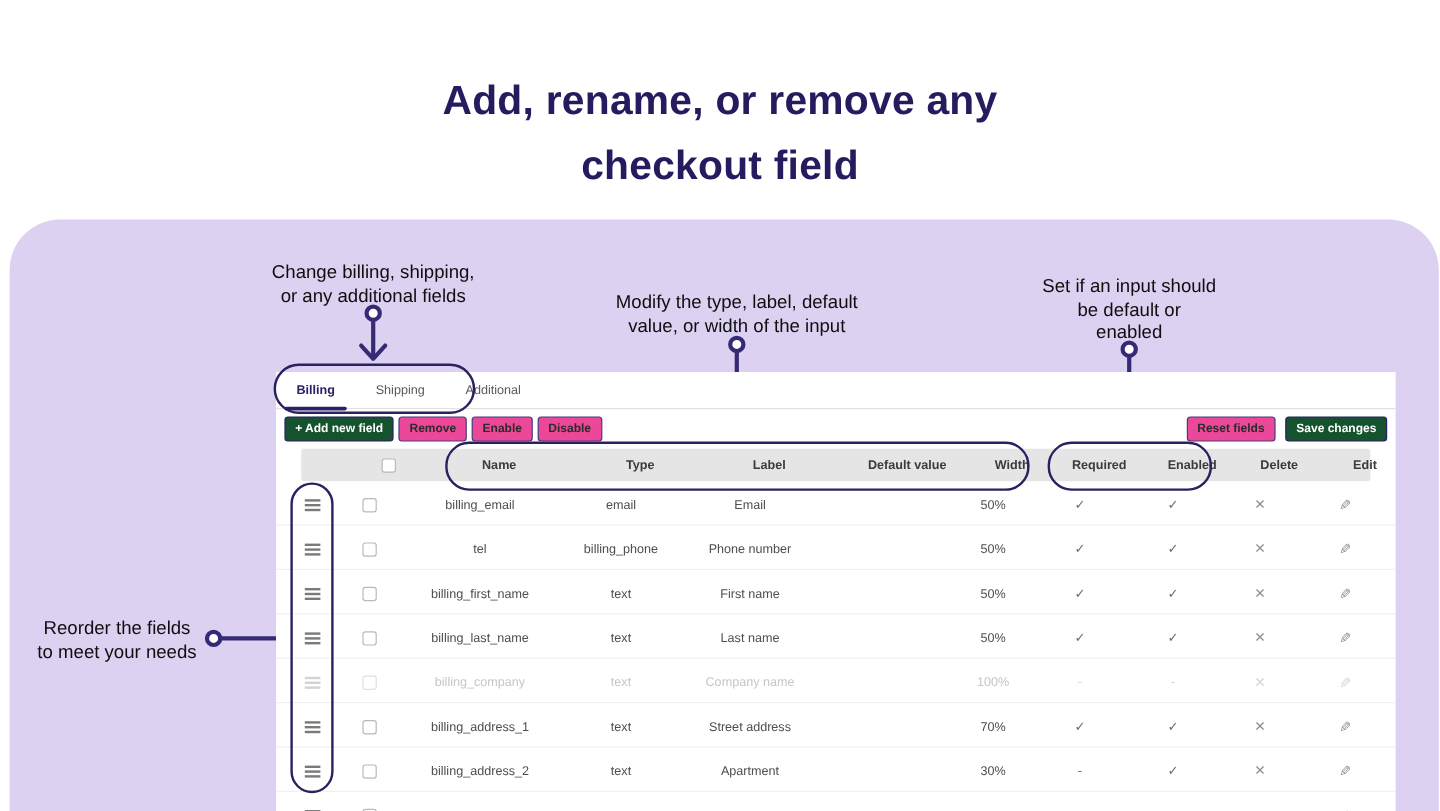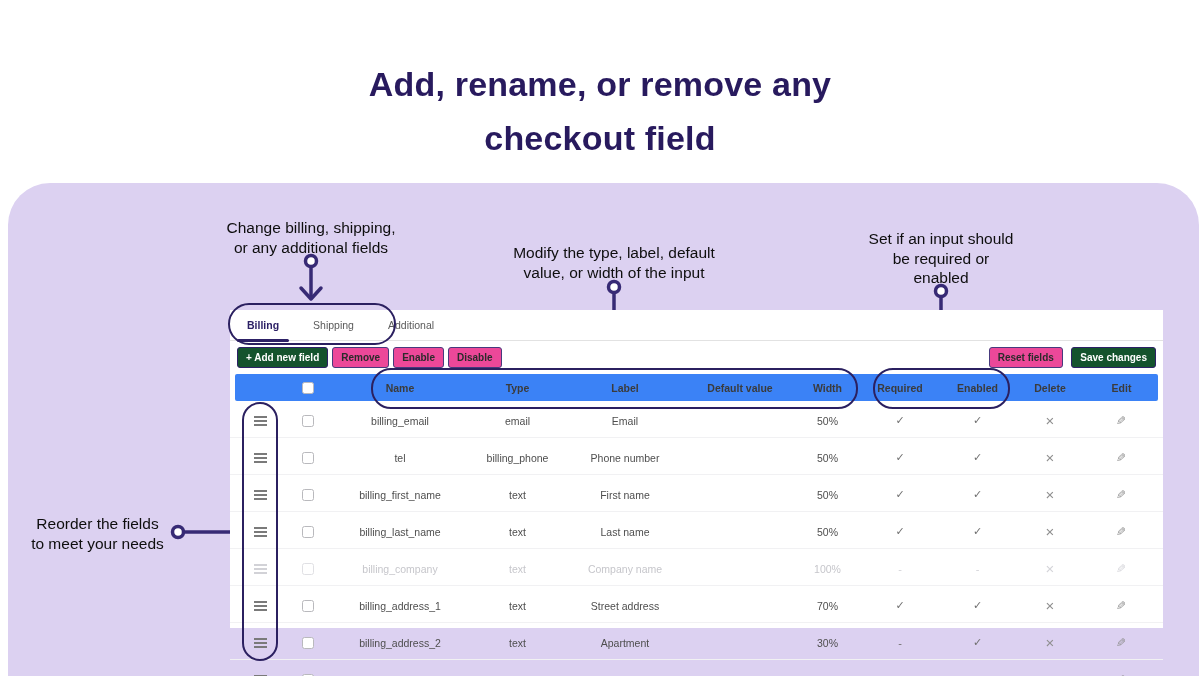--- a/index.html
+++ b/index.html
@@ -30,21 +30,21 @@
   svg.arrow circle { fill:#ffffff; }
 
   
   .pill { position:absolute; border:2.5px solid #2b2060; background:transparent; }
   .pill-tabs     { left:228px; top:303px; width:168px; height:42px; border-radius:21px; }
   .pill-columns  { left:371px; top:368px; width:487px; height:41px; border-radius:20px; }
   .pill-required { left:873px; top:368px; width:137px; height:41px; border-radius:20px; }
   .pill-drag     { left:242px; top:402px; width:36px;  height:259px; border-radius:18px; }
 
   
-  .card { position:absolute; left:230px; top:310px; width:933px; height:318px; background:#ffffff; }
+  .card { position:absolute; left:230px; top:310px; width:933px; height:366px; background:#ffffff; }
 
   
   .tabbar { position:absolute; left:0; top:0; width:933px; height:31px;
             border-bottom:1px solid #e2e2e2; display:flex; align-items:center; padding-left:7px; }
   .tab { position:relative; height:31px; display:flex; align-items:center;
          padding:0 10px; margin-right:14px; font-size:10.5px; color:#5a5a5a;
          font-weight:500; cursor:pointer; }
   .tab.active { color:#2d2166; font-weight:700; }
   .tab.active::after { content:""; position:absolute; left:0; right:0; bottom:-1px;
                        height:3px; background:#2d2166; border-radius:2px; }
@@ -54,21 +54,21 @@
              display:flex; align-items:center; padding:0 7px; }
   .btn { font-family:"Liberation Sans", sans-serif; font-size:10px; font-weight:600;
          border-radius:3px; padding:4px 8px; margin-right:4px; background:#ec4899;
          color:#2b2b2b; border:1px solid #473a7d; cursor:pointer; line-height:11px; }
   .btn.primary { background:#14532d; border-color:#2d2166; color:#ffffff; }
   .toolbar .spacer { flex:1; }
   .toolbar .right .btn:last-child { margin-right:0; }
 
   
   .table { position:absolute; left:0; top:64px; width:933px; }
-  .thead-wrap { margin:0 5px; background:#3b82f6; border-radius:2px; }
+  .thead-wrap { margin:0 21px; background:#e5e5e5; border-radius:2px; }
   .thead, .trow { display:grid;
     grid-template-columns:50px 45px 140px 95px 120px 110px 65px 80px 75px 70px 73px; }
   .thead { height:27px; }
   .trow  { height:37px; padding:12px 5px; border-bottom:1px solid #f1f1f3; }
   .cell { display:flex; align-items:center; justify-content:center;
           font-size:10.5px; color:#4e4e4e; text-align:center; }
   .thead .cell { font-weight:700; color:#3b3b3b; font-size:10.5px; }
 
   .checkbox { width:12px; height:12px; border:1px solid #b9b9bd; border-radius:2.5px;
               background:#fff; display:inline-block; cursor:pointer; }
@@ -105,21 +105,21 @@
   <div class="note note-tabs">
     <div>Change billing, shipping,</div>
     <div>or any additional fields</div>
   </div>
   <div class="note note-columns">
     <div>Modify the type, label, default</div>
     <div>value, or width of the input</div>
   </div>
   <div class="note note-required">
     <div>Set if an input should</div>
-    <div>be required or</div>
+    <div>be default or</div>
     <div>enabled</div>
   </div>
   <div class="note note-reorder">
     <div>Reorder the fields</div>
     <div>to meet your needs</div>
   </div>
 
   <svg class="arrow" style="left:293px; top:252px;" width="36" height="52">
     <circle cx="18" cy="9" r="5.5"></circle>
     <line x1="18" y1="15" x2="18" y2="44"></line>

